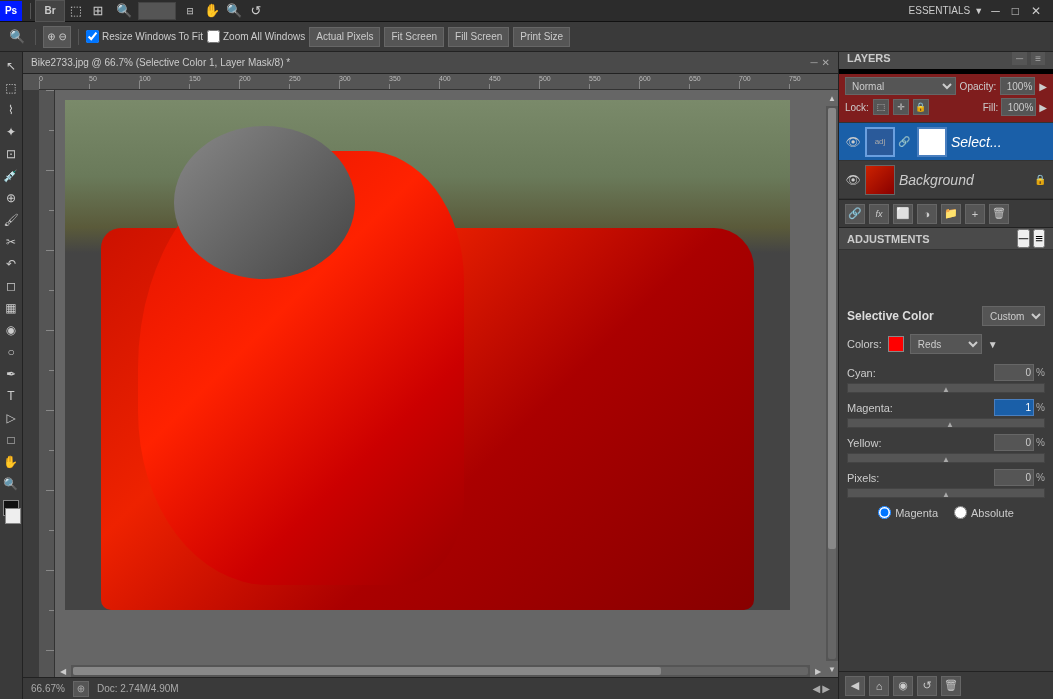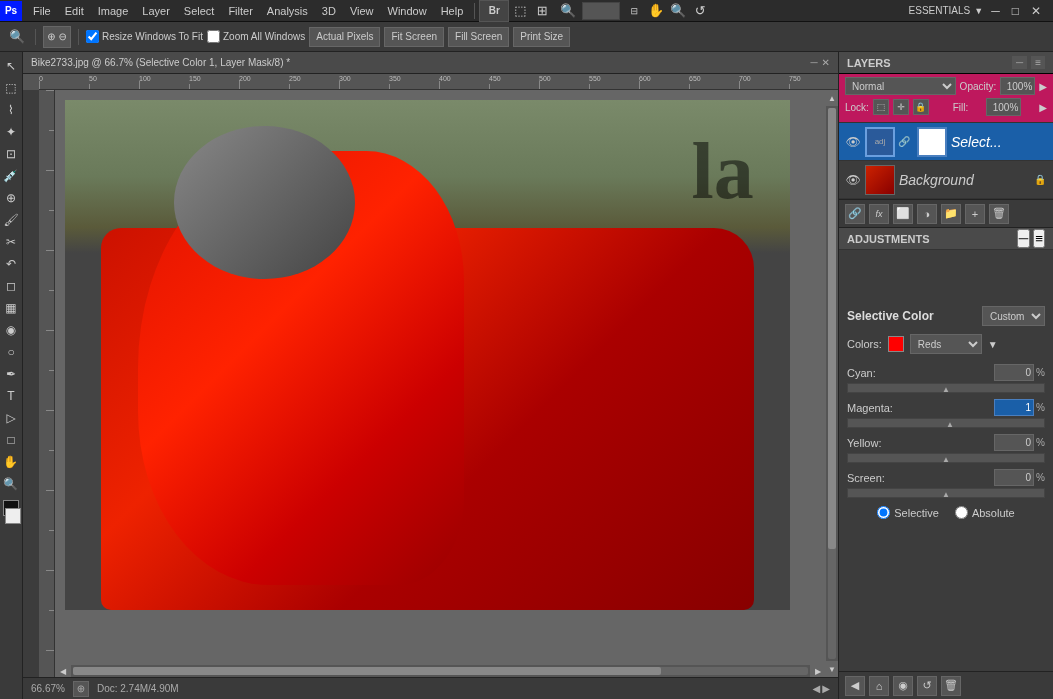--- a/index.html
+++ b/index.html
@@ -32,24 +32,24 @@
     .canvas-viewport { flex: 1; background: #666; overflow: hidden; position: relative; }
     .canvas-image-area { width: 725px; height: 510px; position: absolute; top: 10px; left: 10px; background: #888; overflow: hidden; }
     .canvas-footer { background: #3a3a3a; height: 22px; display: flex; align-items: center; padding: 8px 8px; font-size: 10px; color: #aaa; border-top: 1px solid #222; gap: 8px; }
     .canvas-footer-arrow { color: #aaa; cursor: pointer; }
 
     
     .right-panels { width: 215px; display: flex; flex-direction: column; background: #3c3c3c; border-left: 1px solid #222; }
 
     
     .layers-panel { background: #3c3c3c; border-bottom: 1px solid #222; }
-    .panel-title-bar { background: #4a4a4a; height: 22px; display: flex; align-items: center; padding: 8px 8px; font-size: 11px; font-weight: bold; color: #ccc; justify-content: space-between; border-bottom: 1px solid #000000; }
+    .panel-title-bar { background: #4a4a4a; height: 22px; display: flex; align-items: flex-start; padding: 0 8px; font-size: 11px; font-weight: bold; color: #ccc; justify-content: space-between; border-bottom: 5px solid #000000; }
     .panel-title-bar .panel-btns { display: flex; gap: 4px; }
     .panel-title-bar .panel-btn { font-size: 10px; color: #aaa; cursor: pointer; background: #555; border: none; padding: 1px 4px; }
-    .layers-controls { background: #be185d; padding: 3px 6px; border-bottom: 1px solid #333; }
+    .layers-controls { background: #7f1d1d; padding: 3px 6px; border-bottom: 1px solid #333; }
     .layers-row { display: flex; align-items: center; gap: 4px; margin-bottom: 3px; }
     .blend-select { background: #555; border: 1px solid #666; color: #ccc; font-size: 10px; padding: 1px 2px; flex: 1; height: 18px; }
     .opacity-input { background: #555; border: 1px solid #666; color: #ccc; font-size: 10px; width: 35px; height: 18px; text-align: right; padding-right: 2px; }
     .lock-icon { width: 16px; height: 16px; display: flex; align-items: center; justify-content: center; background: #555; border: 1px solid #666; cursor: pointer; font-size: 9px; color: #ccc; }
     .fill-input { background: #555; border: 1px solid #666; color: #ccc; font-size: 10px; width: 35px; height: 18px; text-align: right; padding-right: 2px; }
     .layers-list { background: #3c3c3c; }
     .layer-item { height: 38px; display: flex; align-items: center; padding: 0 6px; gap: 4px; border-bottom: 1px solid #333; cursor: pointer; }
     .layer-item.selected { background: #1a5fa8; }
     .layer-eye { width: 16px; height: 16px; display: flex; align-items: center; justify-content: center; cursor: pointer; font-size: 12px; }
     .layer-thumb { width: 30px; height: 30px; border: 1px solid #666; background: #888; flex-shrink: 0; overflow: hidden; }
@@ -99,33 +99,20 @@
 
     .canvas-h-scroll-wrapper { display: flex; }
   </style>
 </head>
 <body>
 
 <div class="ps-top-bar">
   <div class="ps-logo">
     <span>Ps</span>
   </div>
-  <div id="menu-items-container" style="display:flex; align-items:center;">
-      <div class="menu-item">File</div>
-      <div class="menu-item">Edit</div>
-      <div class="menu-item">Image</div>
-      <div class="menu-item">Layer</div>
-      <div class="menu-item">Select</div>
-      <div class="menu-item">Filter</div>
-      <div class="menu-item">Analysis</div>
-      <div class="menu-item">3D</div>
-      <div class="menu-item">View</div>
-      <div class="menu-item">Window</div>
-      <div class="menu-item">Help</div>
-    </div>
   <div style="width:1px; height:16px; background:#555; margin:0 4px;"></div>
 
   <div class="top-tool-icon" style="font-size:10px; background:#444; border:1px solid #555; width:30px; font-weight:bold;">Br</div>
   <div class="top-tool-icon">⬚</div>
   <div class="top-tool-icon">⊞</div>
   <div style="display:flex; align-items:center; margin-left:4px;">
     <div class="top-tool-icon">🔍</div>
     <input class="zoom-display" type="text" style="background: rgb(85, 85, 85); border: 1px solid rgb(68, 68, 68); color: rgb(204, 204, 204); font-size: 10px; width: 38px; height: 18px; text-align: center; margin: 0px 3px;">
     <div class="top-tool-icon" style="font-size:9px;">⊟</div>
     <div class="top-tool-icon">✋</div>
@@ -262,21 +249,20 @@
 
               <div class="canvas-image-area">
                 <div class="bike-scene">
 
                   <div style="position:absolute; top:0; left:0; right:0; bottom:0; background: linear-gradient(180deg, #7a8a6a 0%, #6a7a5a 15%, #5a5a3a 25%, #444 30%);"></div>
                   <div style="position:absolute; top:25%; left:5%; right:5%; bottom:0; background: linear-gradient(135deg, #cc1100 0%, #ee2200 30%, #aa0000 60%, #880000 100%); border-radius: 20px 40px 10px 10px;"></div>
                   <div style="position:absolute; top:10%; left:10%; width:45%; bottom:5%; background: linear-gradient(135deg, #dd1100 0%, #ff2200 40%, #cc0000 70%, #990000 100%); border-radius: 50% 30% 20% 40%;"></div>
                   <div style="position:absolute; top:5%; left:15%; width:25%; height:30%; background: linear-gradient(135deg, #888 0%, #666 50%, #444 100%); border-radius: 50%;"></div>
 
 
-                  <div style="position:absolute; top:5%; right:5%; font-size:80px; font-weight:bold; color:rgba(0,0,0,0.5); font-family: serif;">la</div>
                 </div>
               </div>
             </div>
 
             <div style="height:12px; background:#555; display:flex; align-items:center;">
               <div style="width:16px; height:12px; background:#666; display:flex; align-items:center; justify-content:center; font-size:8px; cursor:pointer;">◀</div>
               <div style="flex:1; height:8px; margin:2px; background:#666; border-radius:2px; position:relative;">
                 <div style="position:absolute; left:0; top:0; width:80%; height:100%; background:#888; border-radius:2px;"></div>
               </div>
               <div style="width:16px; height:12px; background:#666; display:flex; align-items:center; justify-content:center; font-size:8px; cursor:pointer;">▶</div>
@@ -321,21 +307,21 @@
           <select class="blend-select"><option>Normal</option><option>Dissolve</option><option>Multiply</option><option>Screen</option><option>Overlay</option><option>Soft Light</option><option>Hard Light</option><option>Color Dodge</option><option>Color Burn</option><option>Darken</option><option>Lighten</option><option>Difference</option><option>Exclusion</option><option>Hue</option><option>Saturation</option><option>Color</option><option>Luminosity</option></select>
           <span style="font-size:10px; color:#ccc; white-space:nowrap;">Opacity:</span>
           <input class="opacity-input" type="text" value="100%" style="">
           <div style="cursor:pointer; font-size:10px; color:#ccc;">▶</div>
         </div>
         <div class="layers-row">
           <span style="font-size:10px; color:#ccc;">Lock:</span>
           <div class="lock-icon">⬚</div>
           <div class="lock-icon">✛</div>
           <div class="lock-icon">🔒</div>
-          <div style="margin-left:auto; display:flex; align-items:center; gap:18px;">
+          <div style="margin-left:auto; display:flex; align-items:center; gap:3px;">
             <span style="font-size:10px; color:#ccc;">Fill:</span>
             <input class="fill-input" type="text" value="100%" style="">
             <div style="cursor:pointer; font-size:10px; color:#ccc;">▶</div>
           </div>
         </div>
       </div>
 
       <div class="layers-list">
 
         <div class="layer-item selected">
@@ -425,38 +411,38 @@
         </div>
       </div>
       <div class="adj-slider" style="position:relative; height:10px; background:#555; border:1px solid #444; margin-bottom:4px;">
         <div style="position:absolute; left:50%; top:50%; transform:translate(-50%,-50%);">
           <span style="font-size:8px; color:#aaa;">▲</span>
         </div>
       </div>
     </div>
             <div class="adj-row">
       <div class="adj-label-row">
-        <span class="adj-label">Screen:</span>
+        <span class="adj-label">Pixels:</span>
         <div class="adj-value-wrap">
           <input class="adj-value" type="text" value="0" style="background: rgb(85, 85, 85); border: 1px solid rgb(102, 102, 102); color: rgb(204, 204, 204); font-size: 10px; width: 40px; height: 17px; text-align: right; padding-right: 2px;">
           <span class="adj-pct">%</span>
         </div>
       </div>
       <div class="adj-slider" style="position:relative; height:10px; background:#555; border:1px solid #444; margin-bottom:4px;">
         <div style="position:absolute; left:50%; top:50%; transform:translate(-50%,-50%);">
           <span style="font-size:8px; color:#aaa;">▲</span>
         </div>
       </div>
     </div>
           </div>
 
         <div class="radio-row">
           <label class="radio-label">
             <input type="radio" name="method" checked="" style="">
-            <span>Selective</span>
+            <span>Magenta</span>
           </label>
           <label class="radio-label">
             <input type="radio" name="method" style="">
             <span>Absolute</span>
           </label>
         </div>
       </div>
 
       <div class="panel-bottom-toolbar" style="margin-top:0;">
         <div class="panel-bottom-btn">◀</div>

